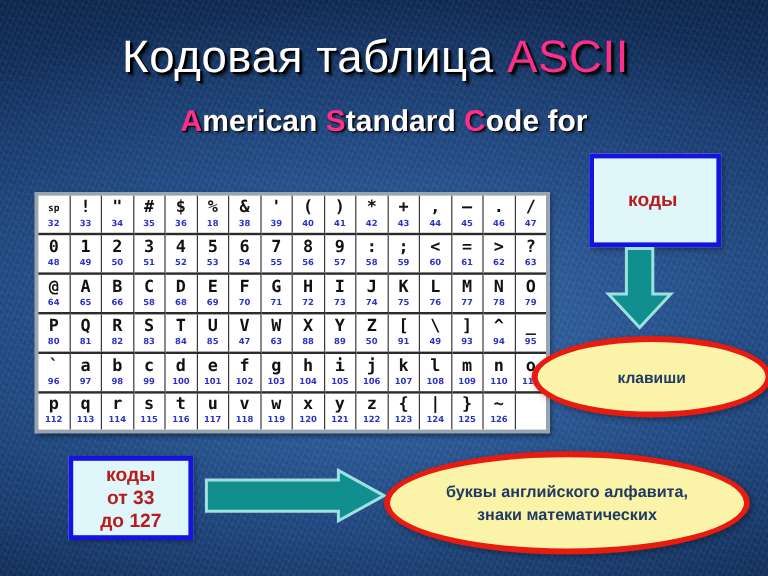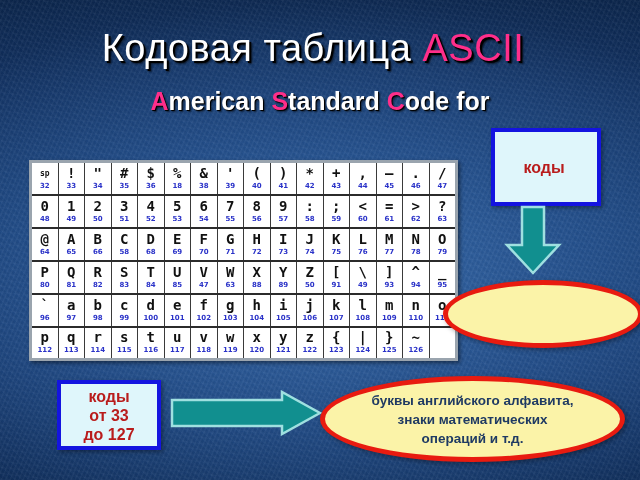--- a/index.html
+++ b/index.html
@@ -501,34 +501,34 @@
     <div>коды</div>
   </div>
 </div>
 
 <svg id="arrow-down" viewBox="0 0 58 70">
   <polygon points="18,2 40,2 40,40 55,40 29,68 3,40 18,40" fill="#118f8f" stroke="#9fe0e0" stroke-width="2.5" stroke-linejoin="miter"></polygon>
 </svg>
 
 <div class="callout-ellipse" id="callout-func">
   <div>
+    <div>клавиши</div>
   </div>
 </div>
 
 <div class="callout-box" id="callout-bottom">
   <div>
     <div>коды</div>
     <div>от 33</div>
     <div>до 127</div>
   </div>
 </div>
 
 <svg id="arrow-right" viewBox="0 0 152 46">
   <polygon points="2,10 112,10 112,2 150,23 112,44 112,36 2,36" fill="#118f8f" stroke="#9fe0e0" stroke-width="2.5" stroke-linejoin="miter"></polygon>
 </svg>
 
 <div class="callout-ellipse" id="callout-letters">
   <div>
     <div>буквы английского алфавита,</div>
     <div>знаки математических</div>
-    <div>операций и т.д.</div>
   </div>
 </div>
 
 </body></html>

